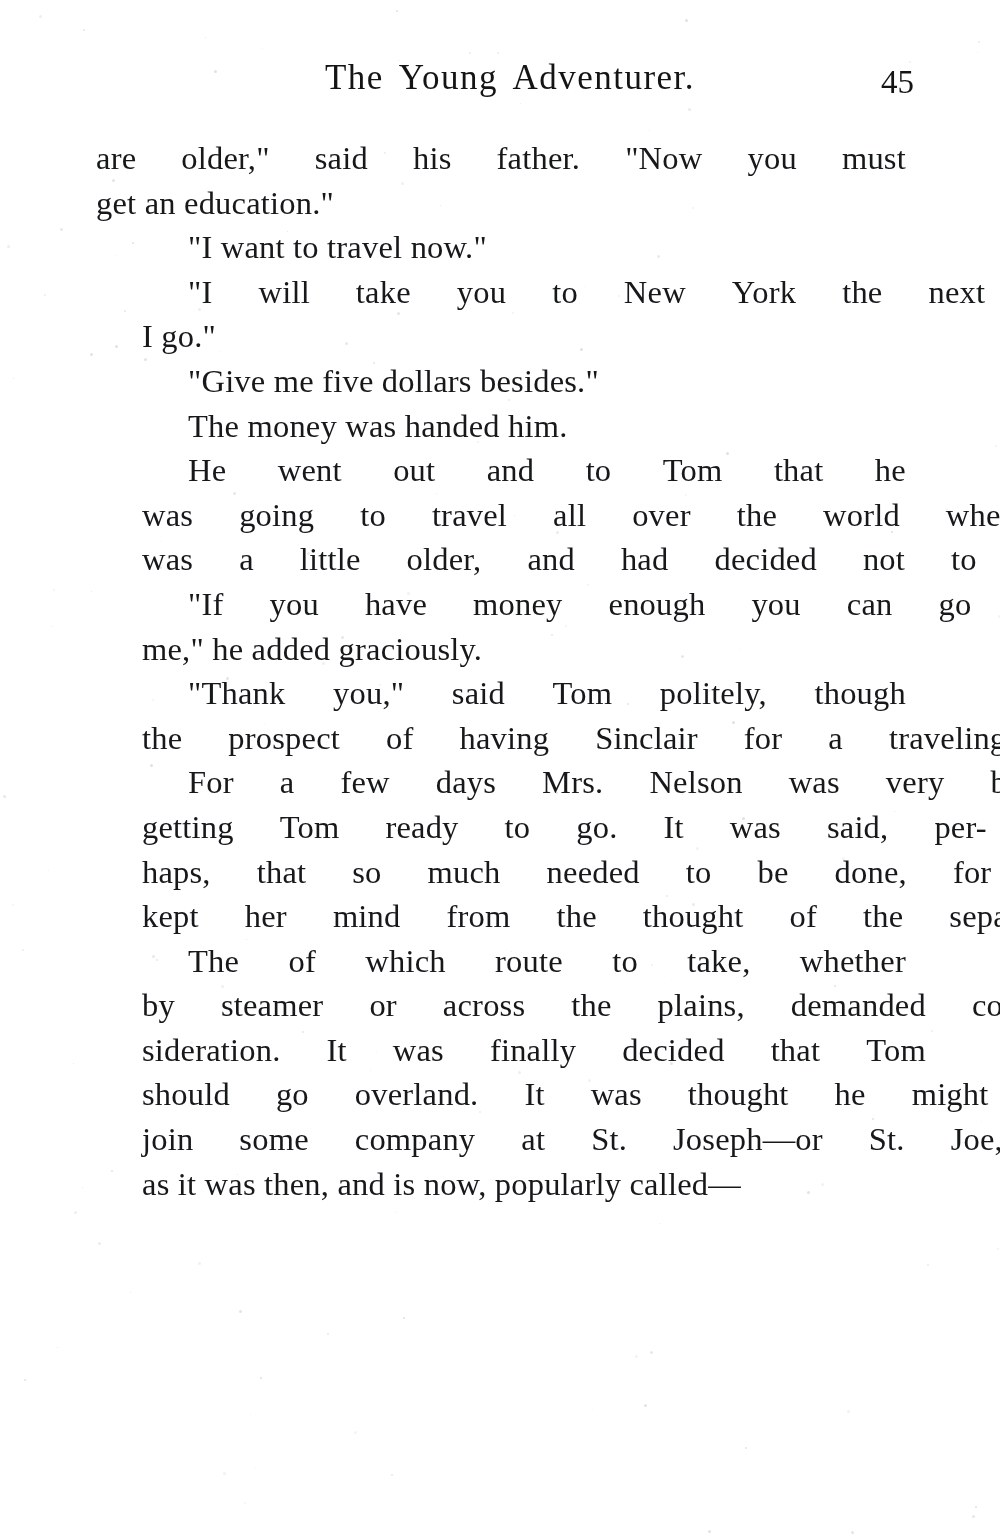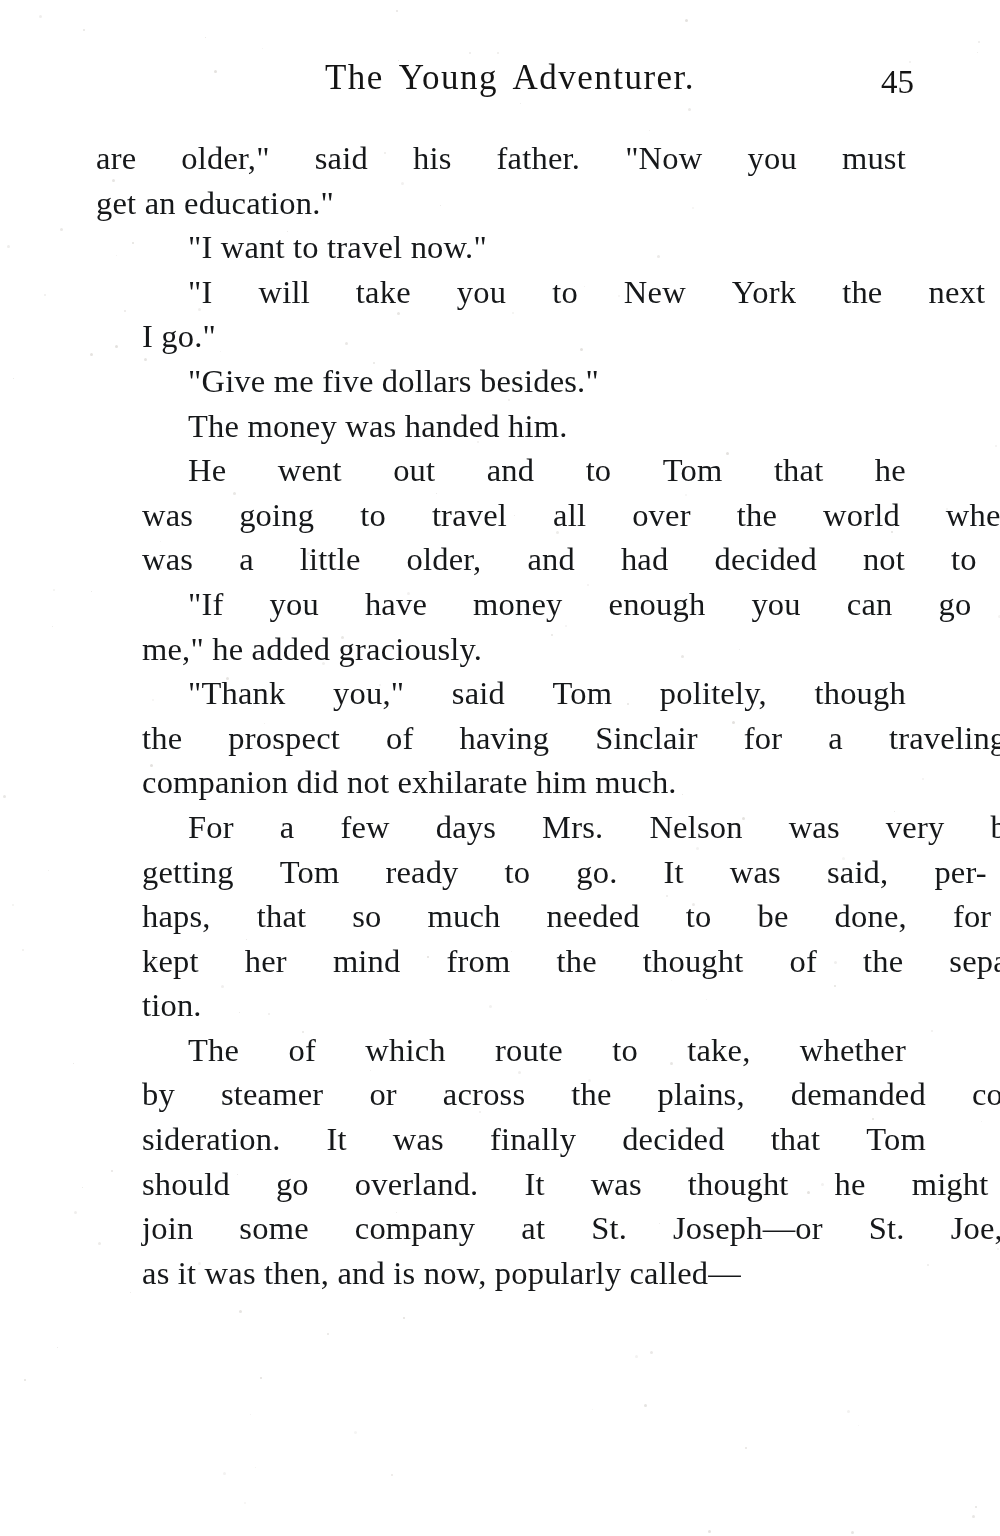--- a/index.html
+++ b/index.html
@@ -381,21 +381,20 @@
         <span class="line justified">
           <span>the</span>
           <span>prospect</span>
           <span>of</span>
           <span>having</span>
           <span>Sinclair</span>
           <span>for</span>
           <span>a</span>
           <span>traveling</span>
         </span>
-        <span class="line">companion did not exhilarate him much.</span>
       </p>
       <p class="para nostretch indent">
         <span class="line justified" style="padding-left: 46px;">
           <span>For</span>
           <span>a</span>
           <span>few</span>
           <span>days</span>
           <span>Mrs.</span>
           <span>Nelson</span>
           <span>was</span>
@@ -429,21 +428,20 @@
           <span>kept</span>
           <span>her</span>
           <span>mind</span>
           <span>from</span>
           <span>the</span>
           <span>thought</span>
           <span>of</span>
           <span>the</span>
           <span>separa-</span>
         </span>
-        <span class="line">tion.</span>
       </p>
       <p class="para nostretch indent">
         <span class="line justified" style="padding-left: 46px;">
           <span>The</span>
           <span>of</span>
           <span>which</span>
           <span>route</span>
           <span>to</span>
           <span>take,</span>
           <span>whether</span>

